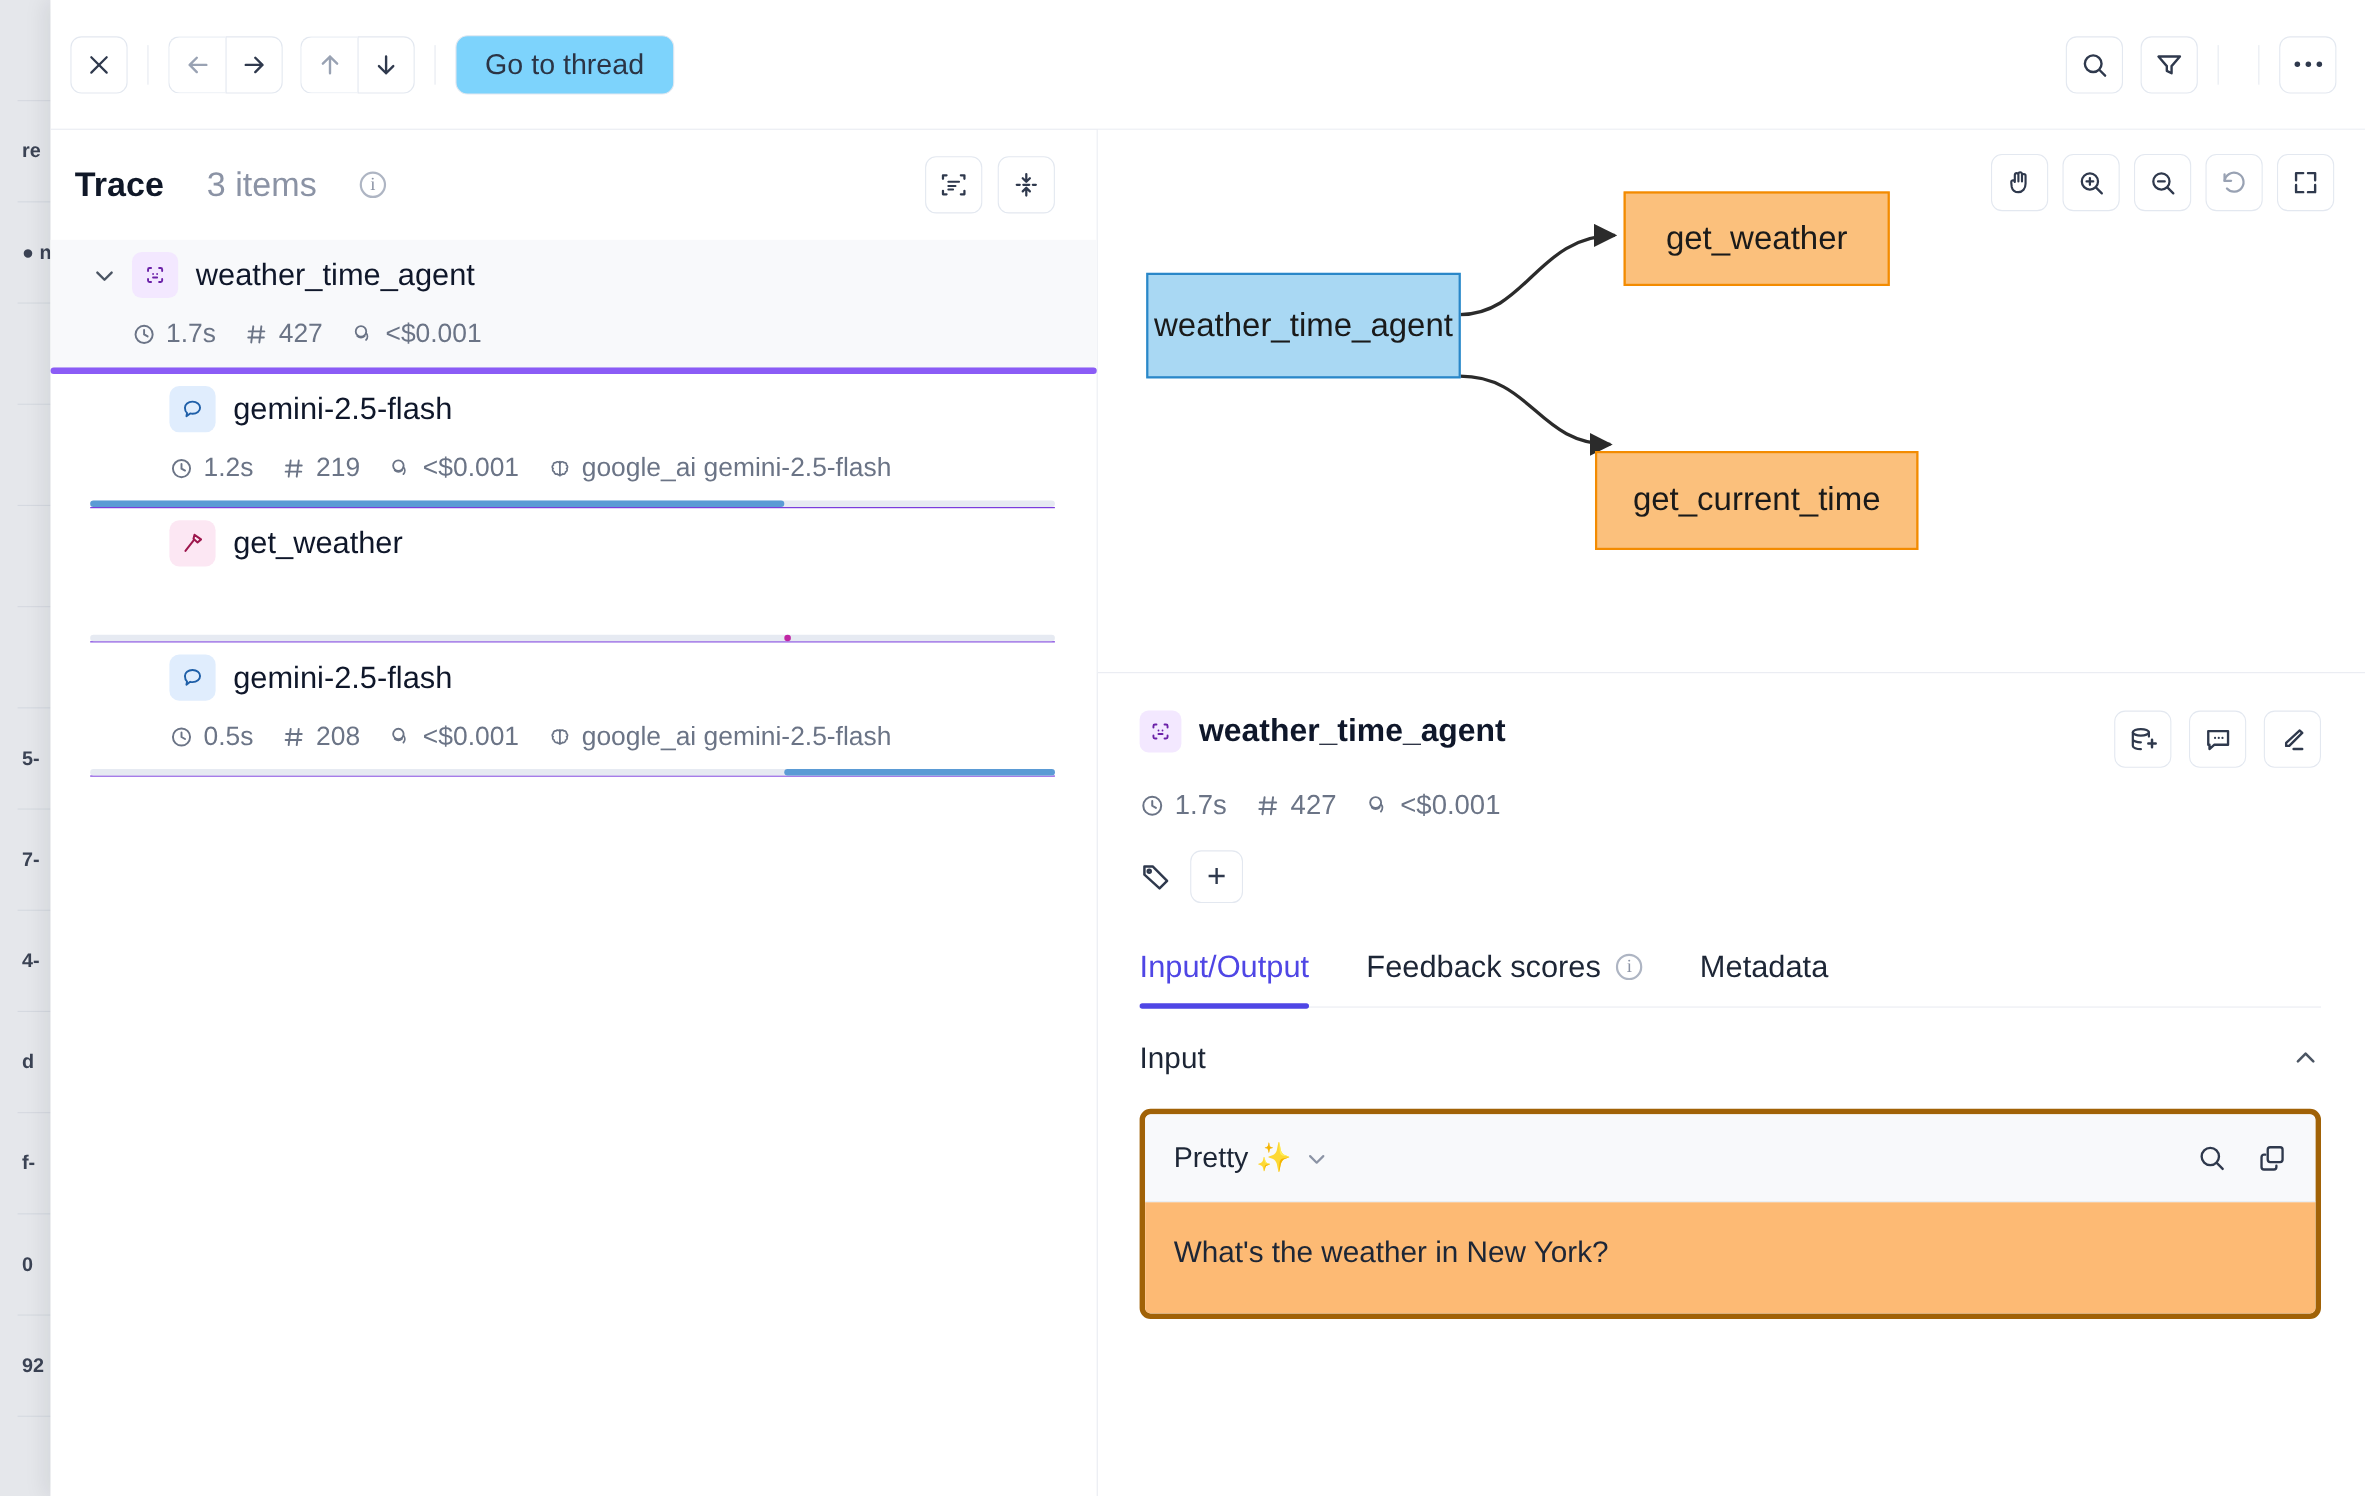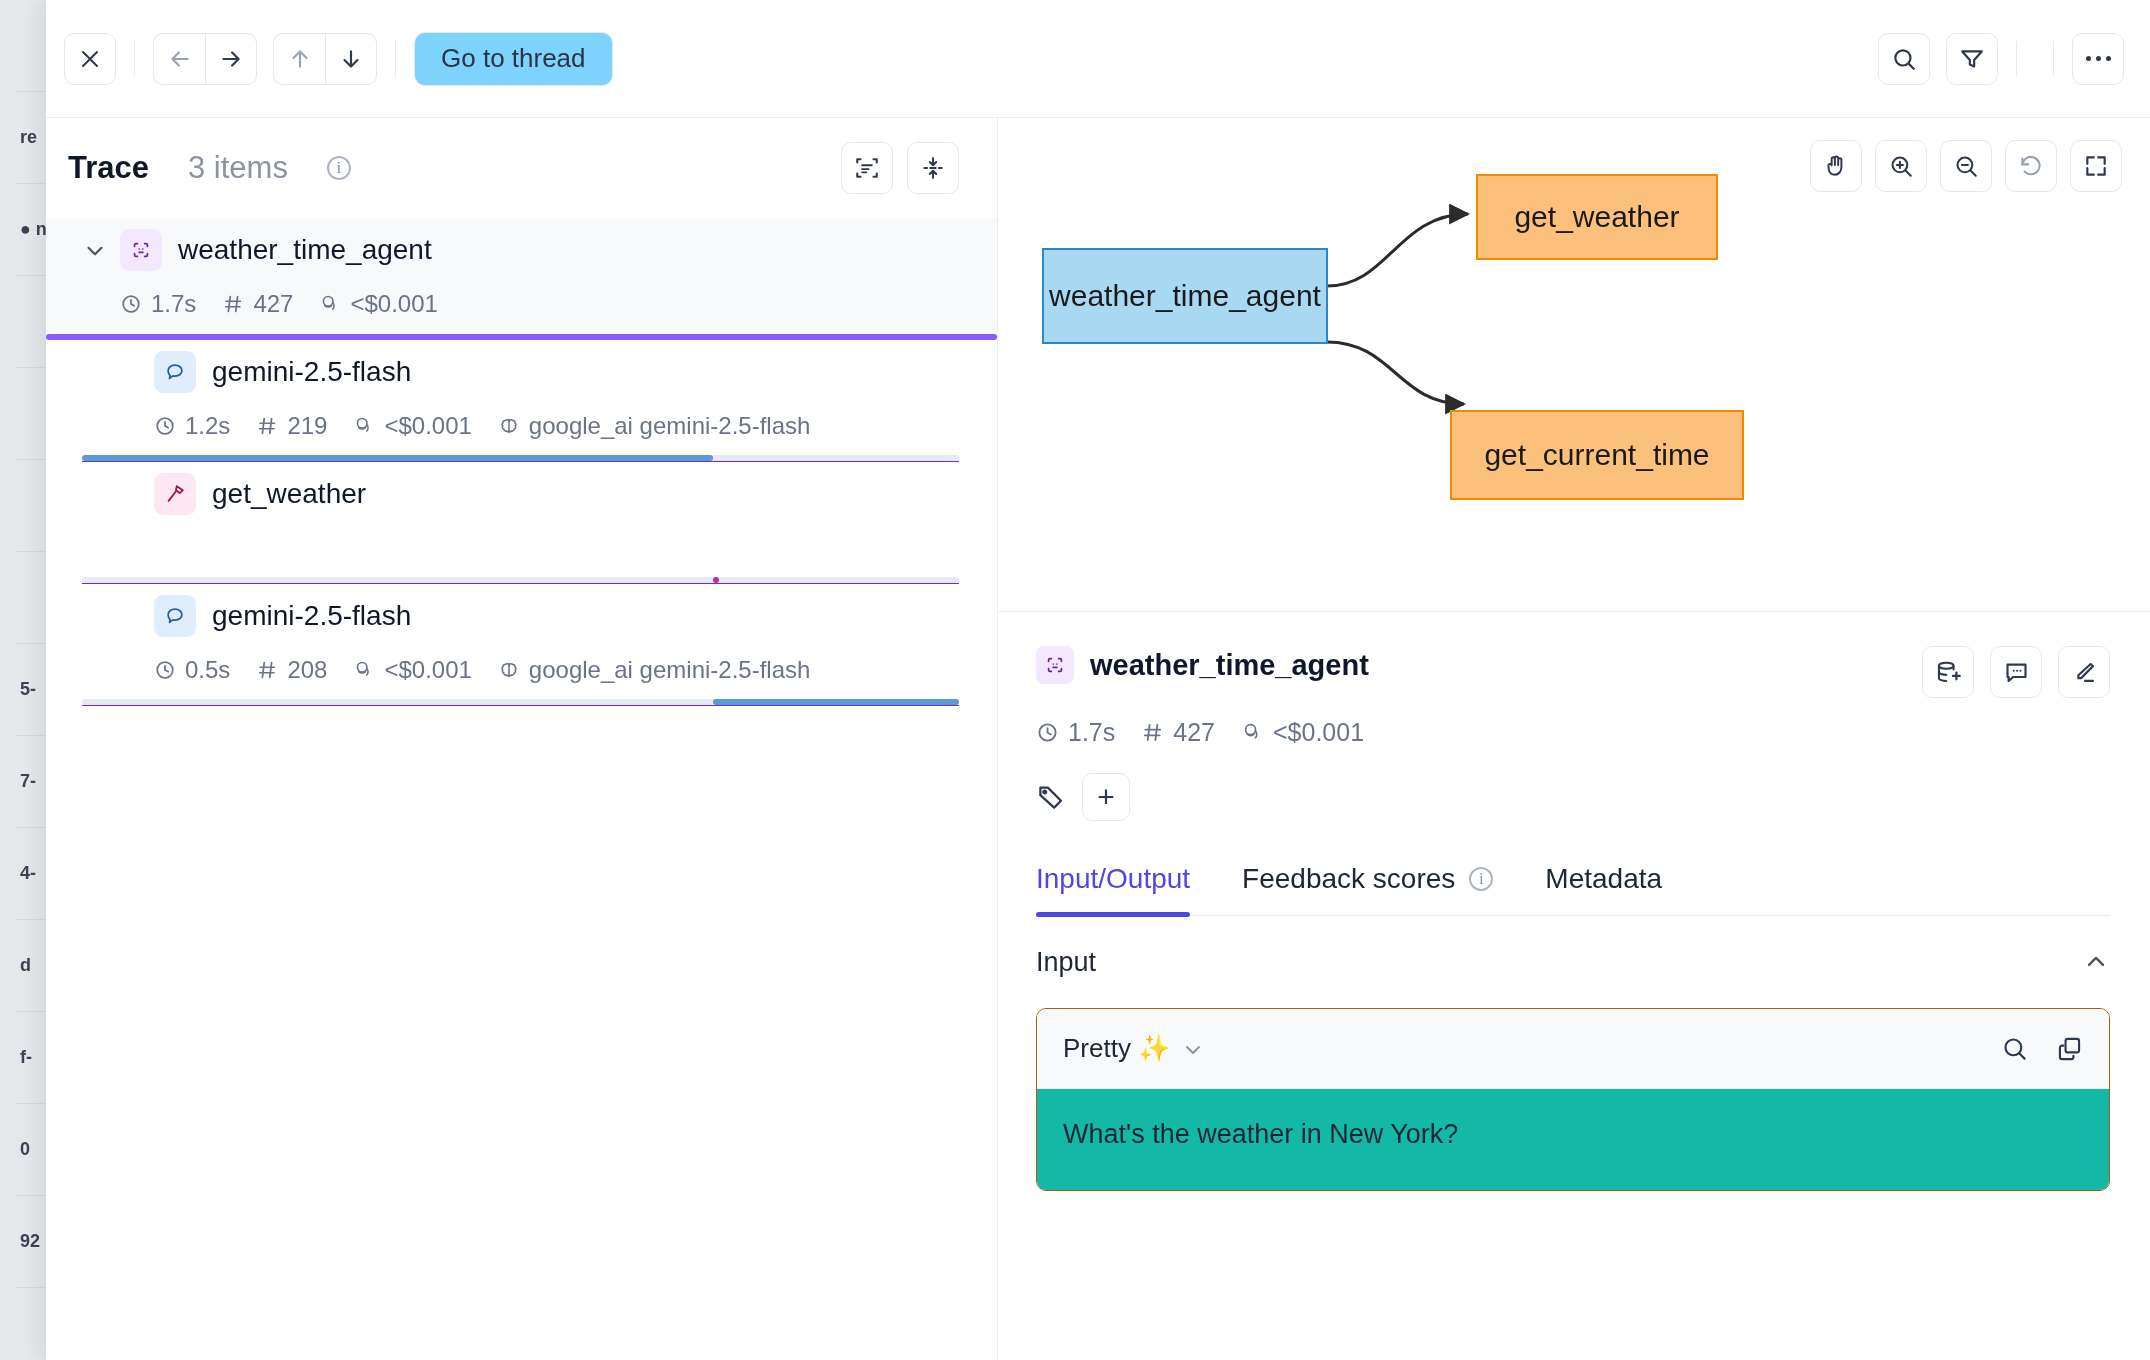--- a/index.html
+++ b/index.html
@@ -168,30 +168,30 @@
     background: #4f46e5; border-radius: 3px;
   }
 
   #io-section { margin-top: 0; }
   #input-head {
     display: flex; align-items: center; height: 92px; font-size: 27px; color: #1d2636;
     cursor: pointer;
   }
   #input-head .caret { margin-left: auto; color: #4b5563; }
 
-  #input-card { border: 1px solid #a16207; border-radius: 10px; overflow: hidden; }
+  #input-card { border: 5px solid #a16207; border-radius: 10px; overflow: hidden; }
   #input-card-bar {
     height: 80px; background: #f8f9fb; display: flex; align-items: center;
     padding: 0 26px; border-bottom: 1px solid #e7ebf1;
   }
   #pretty-select {
     display: flex; align-items: center; gap: 10px; font-size: 26px; color: #1d2636; cursor: pointer;
   }
   #input-card-bar .right { margin-left: auto; display: flex; gap: 28px; color: #2f394d; }
-  #input-body { background: #14b8a6; padding: 30px 26px 40px; font-size: 27px; color: #1d2636; }
+  #input-body { background: #fdba74; padding: 30px 26px 40px; font-size: 27px; color: #1d2636; }
 
   svg { display: block; }
 </style>
 </head>
 <body>
 
 <div id="bg-table">
     <div class="bgrow"></div>
     <div class="bgrow">re</div>
     <div class="bgrow">● n</div>

